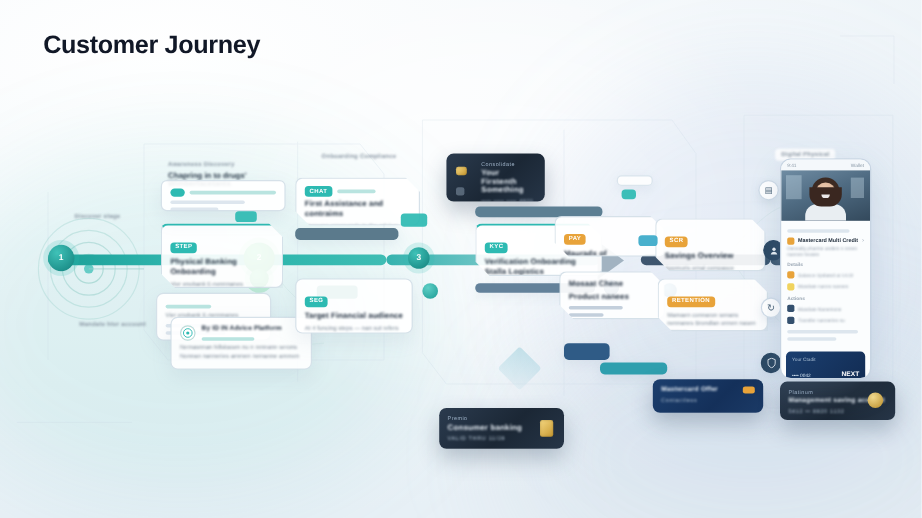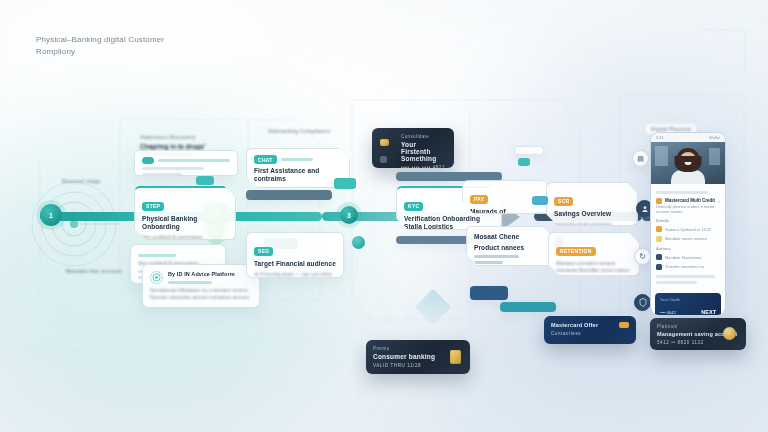--- a/index.html
+++ b/index.html
@@ -212,21 +212,21 @@
   </g>
   <g stroke="#b8d6d4" fill="none" stroke-width="0.7" opacity="0.5">
     <path d="M232 232 Q258 268 300 266"></path>
     <path d="M206 252 Q226 292 270 286"></path>
     <path d="M612 206 Q636 178 652 172"></path>
     <path d="M612 220 Q638 258 650 268"></path>
   </g>
 </svg>
 
 <div class="heading">
-  <div class="sub">Physical–Banking digital Customer Rompliony</div>
+  <h1>Customer Journey</h1>
 </div>
 
 <svg class="radar" viewBox="0 0 92 92">
   <g fill="none" stroke="#9fd3ce" stroke-width="1">
     <circle cx="46" cy="46" r="42" opacity=".45"></circle>
     <circle cx="46" cy="46" r="32" opacity=".55"></circle>
     <circle cx="46" cy="46" r="22" opacity=".7"></circle>
     <circle cx="46" cy="46" r="12" opacity=".85"></circle>
   </g>
   <circle cx="46" cy="46" r="4" fill="#2dbab2" opacity=".8"></circle>

